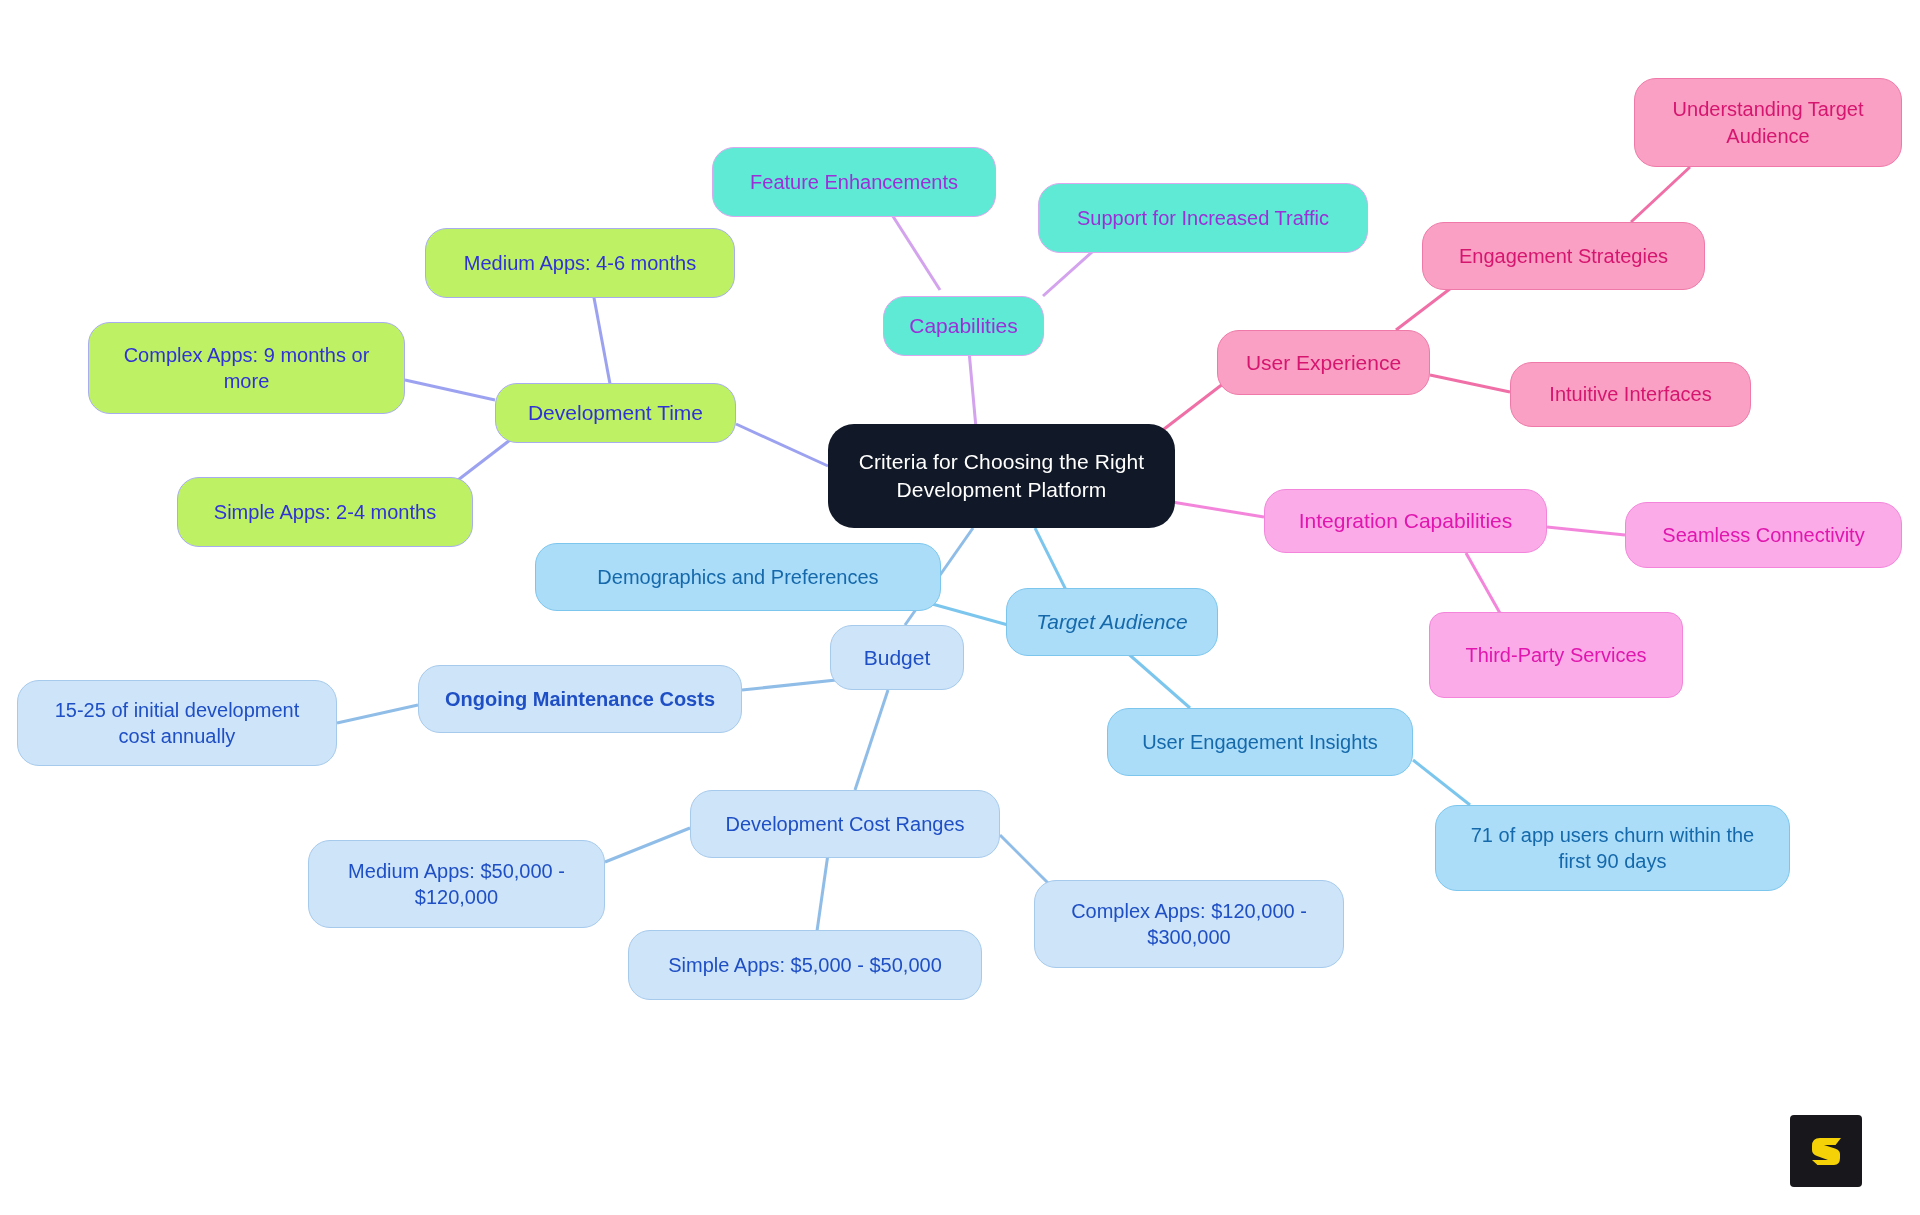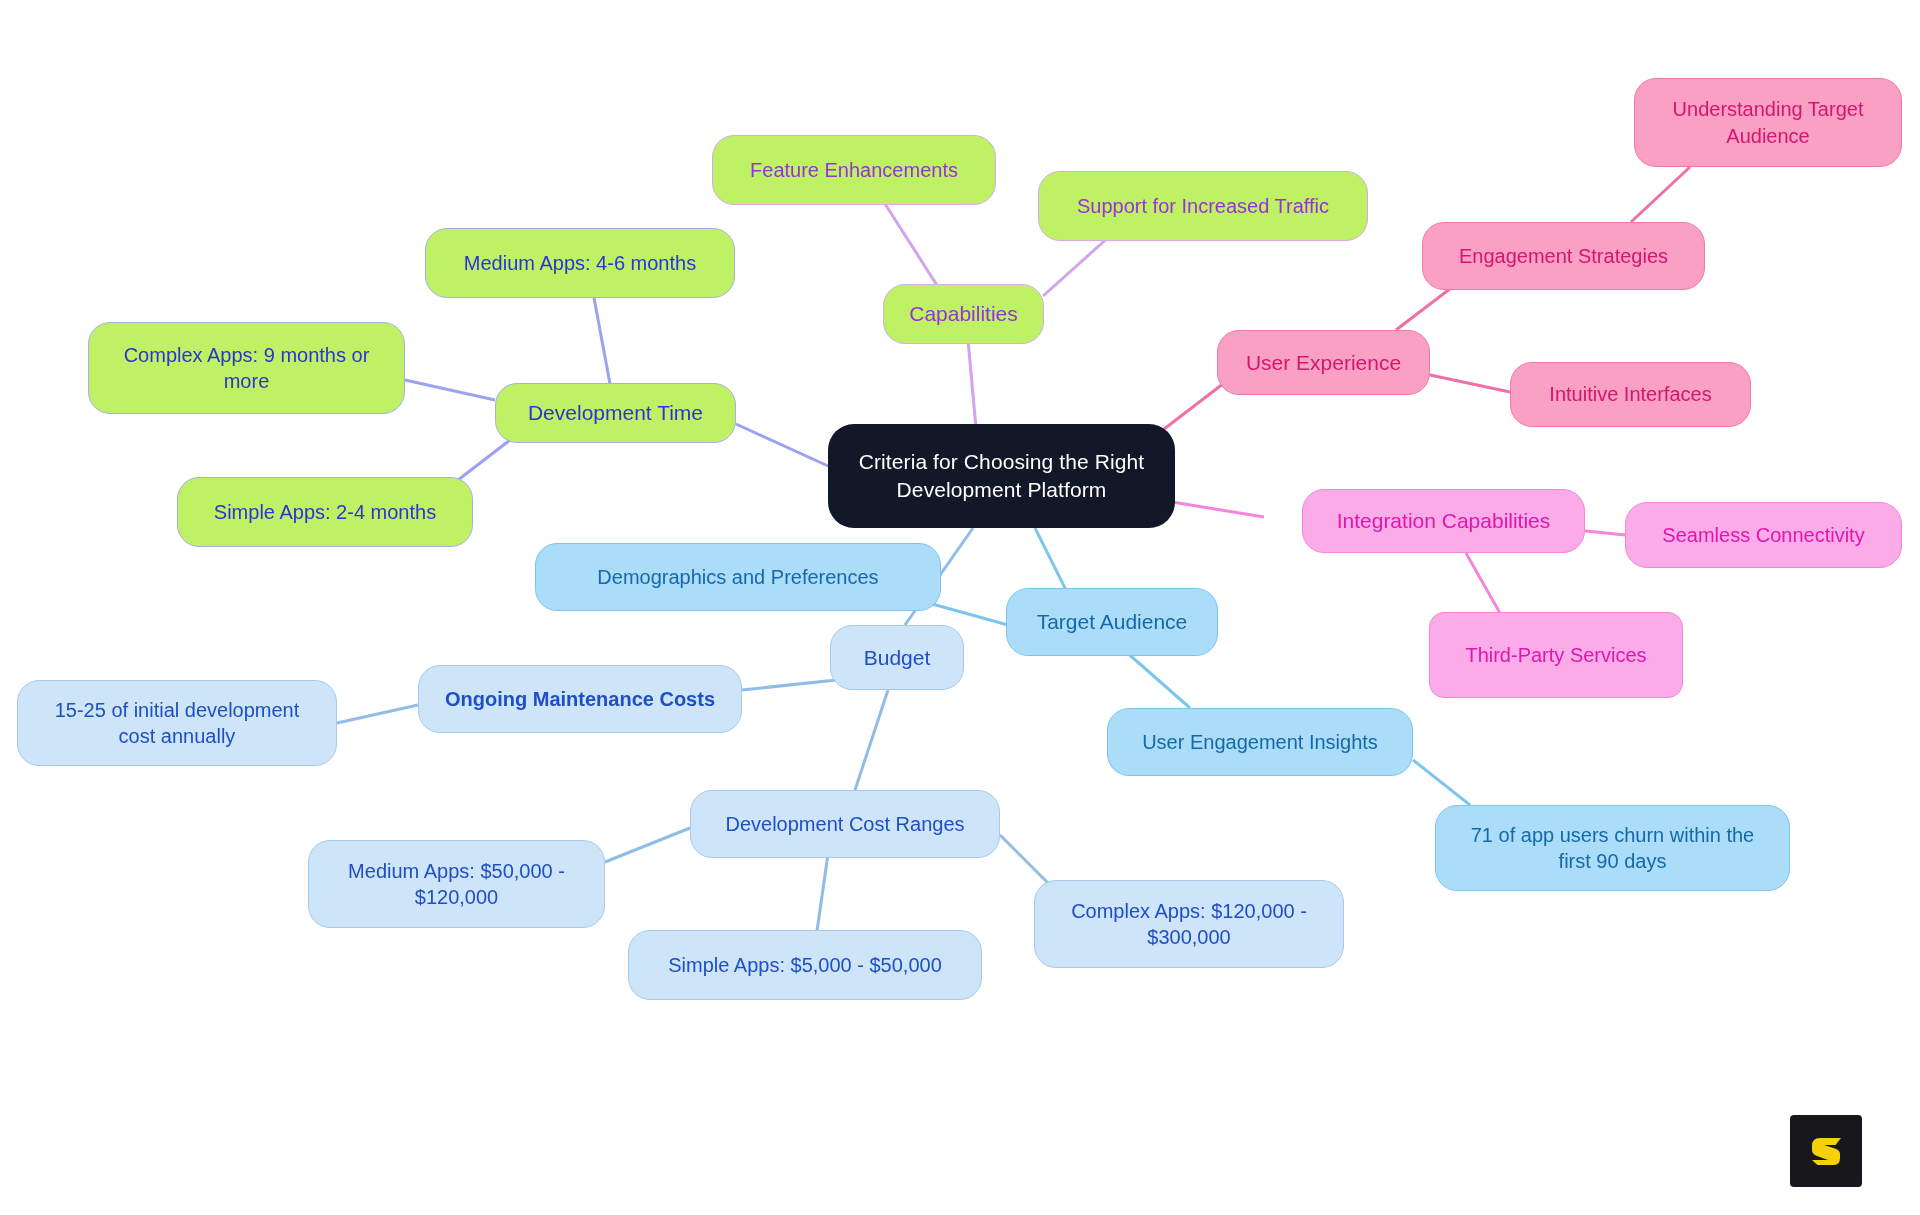--- a/index.html
+++ b/index.html
@@ -48,21 +48,21 @@
     background: #111827;
     letter-spacing: 0.1px;
     text-align: center;
   }
   .node.lvl1 { font-size: 21px; }
   .node.lvl2 { font-size: 20px; }
 
   
   .c-devtime      { background: #bef264; border-color: #a8adf0; color: #2f33d6; }
   
-  .c-scal         { background: #bef264; border-color: #d9a8ef; color: #9b30d9; }
+  .c-scal         { background: #5eead4; border-color: #d9a8ef; color: #9b30d9; margin-top: 12px; }
   
   .c-ux           { background: #f9a0c4; border-color: #ef7aa9; color: #d6156f; }
   
   .c-integ        { background: #fbabe8; border-color: #f386db; color: #e016ae; }
   
   .c-audience     { background: #abddf9; border-color: #7cc6ee; color: #1569ab; }
   
   .c-budget       { background: #cee4f9; border-color: #a6caec; color: #1f4fc4; }
 
   #logo {
@@ -151,31 +151,31 @@
     <span>Engagement Strategies</span>
   </div>
   <div class="node lvl2 c-ux" style="left:1634px; top:78px; width:268px; height:89px;">
     <span>Understanding Target
 Audience</span>
   </div>
   <div class="node lvl2 c-ux" style="left:1510px; top:362px; width:241px; height:65px;">
     <span>Intuitive Interfaces</span>
   </div>
 
-  <div class="node lvl1 c-integ" style="left:1264px; top:489px; width:283px; height:64px;margin-left:38px;">
+  <div class="node lvl1 c-integ" style="left:1264px; top:489px; width:283px; height:64px;">
     <span>Integration Capabilities</span>
   </div>
   <div class="node lvl2 c-integ" style="left:1625px; top:502px; width:277px; height:66px;">
     <span>Seamless Connectivity</span>
   </div>
   <div class="node lvl2 c-integ" style="left:1429px; top:612px; width:254px; height:86px;border-radius:15px;">
     <span>Third-Party Services</span>
   </div>
 
-  <div class="node lvl1 c-audience" style="left:1006px; top:588px; width:212px; height:68px;">
+  <div class="node lvl1 c-audience" style="left:1006px; top:588px; width:212px; height:68px;font-style:italic;">
     <span>Target Audience</span>
   </div>
   <div class="node lvl2 c-audience" style="left:535px; top:543px; width:406px; height:68px;">
     <span>Demographics and Preferences</span>
   </div>
   <div class="node lvl2 c-audience" style="left:1107px; top:708px; width:306px; height:68px;">
     <span>User Engagement Insights</span>
   </div>
   <div class="node lvl2 c-audience" style="left:1435px; top:805px; width:355px; height:86px;">
     <span>71 of app users churn within the

